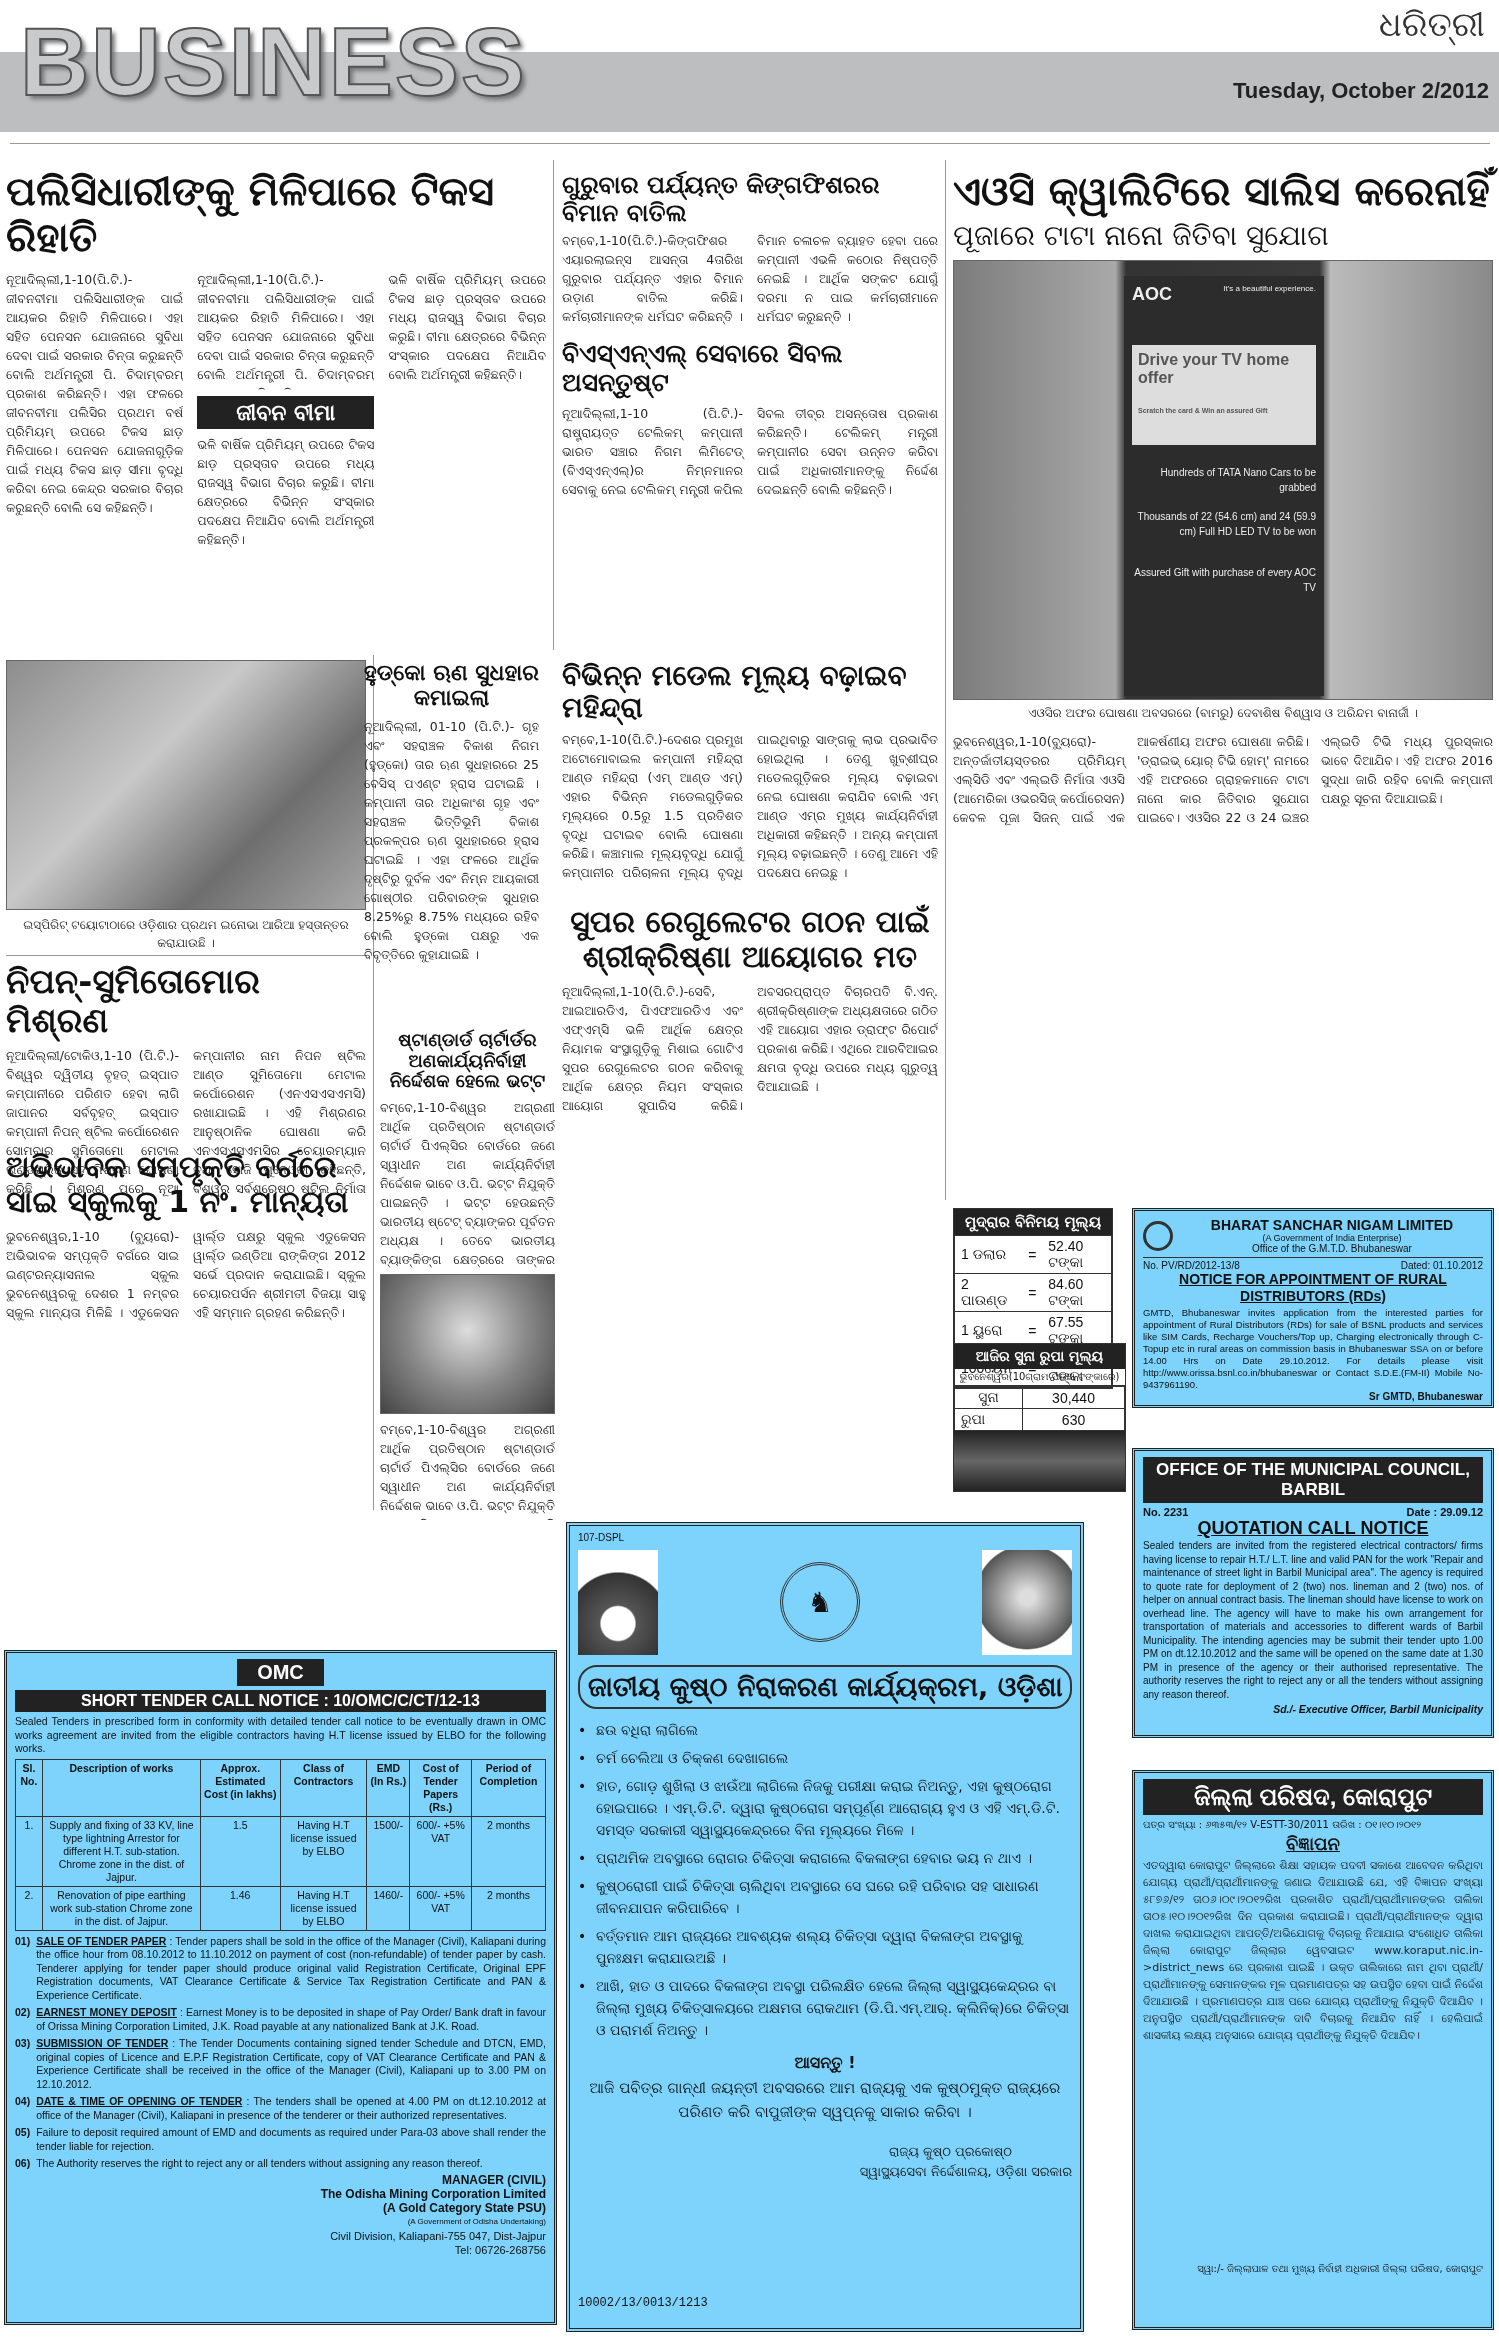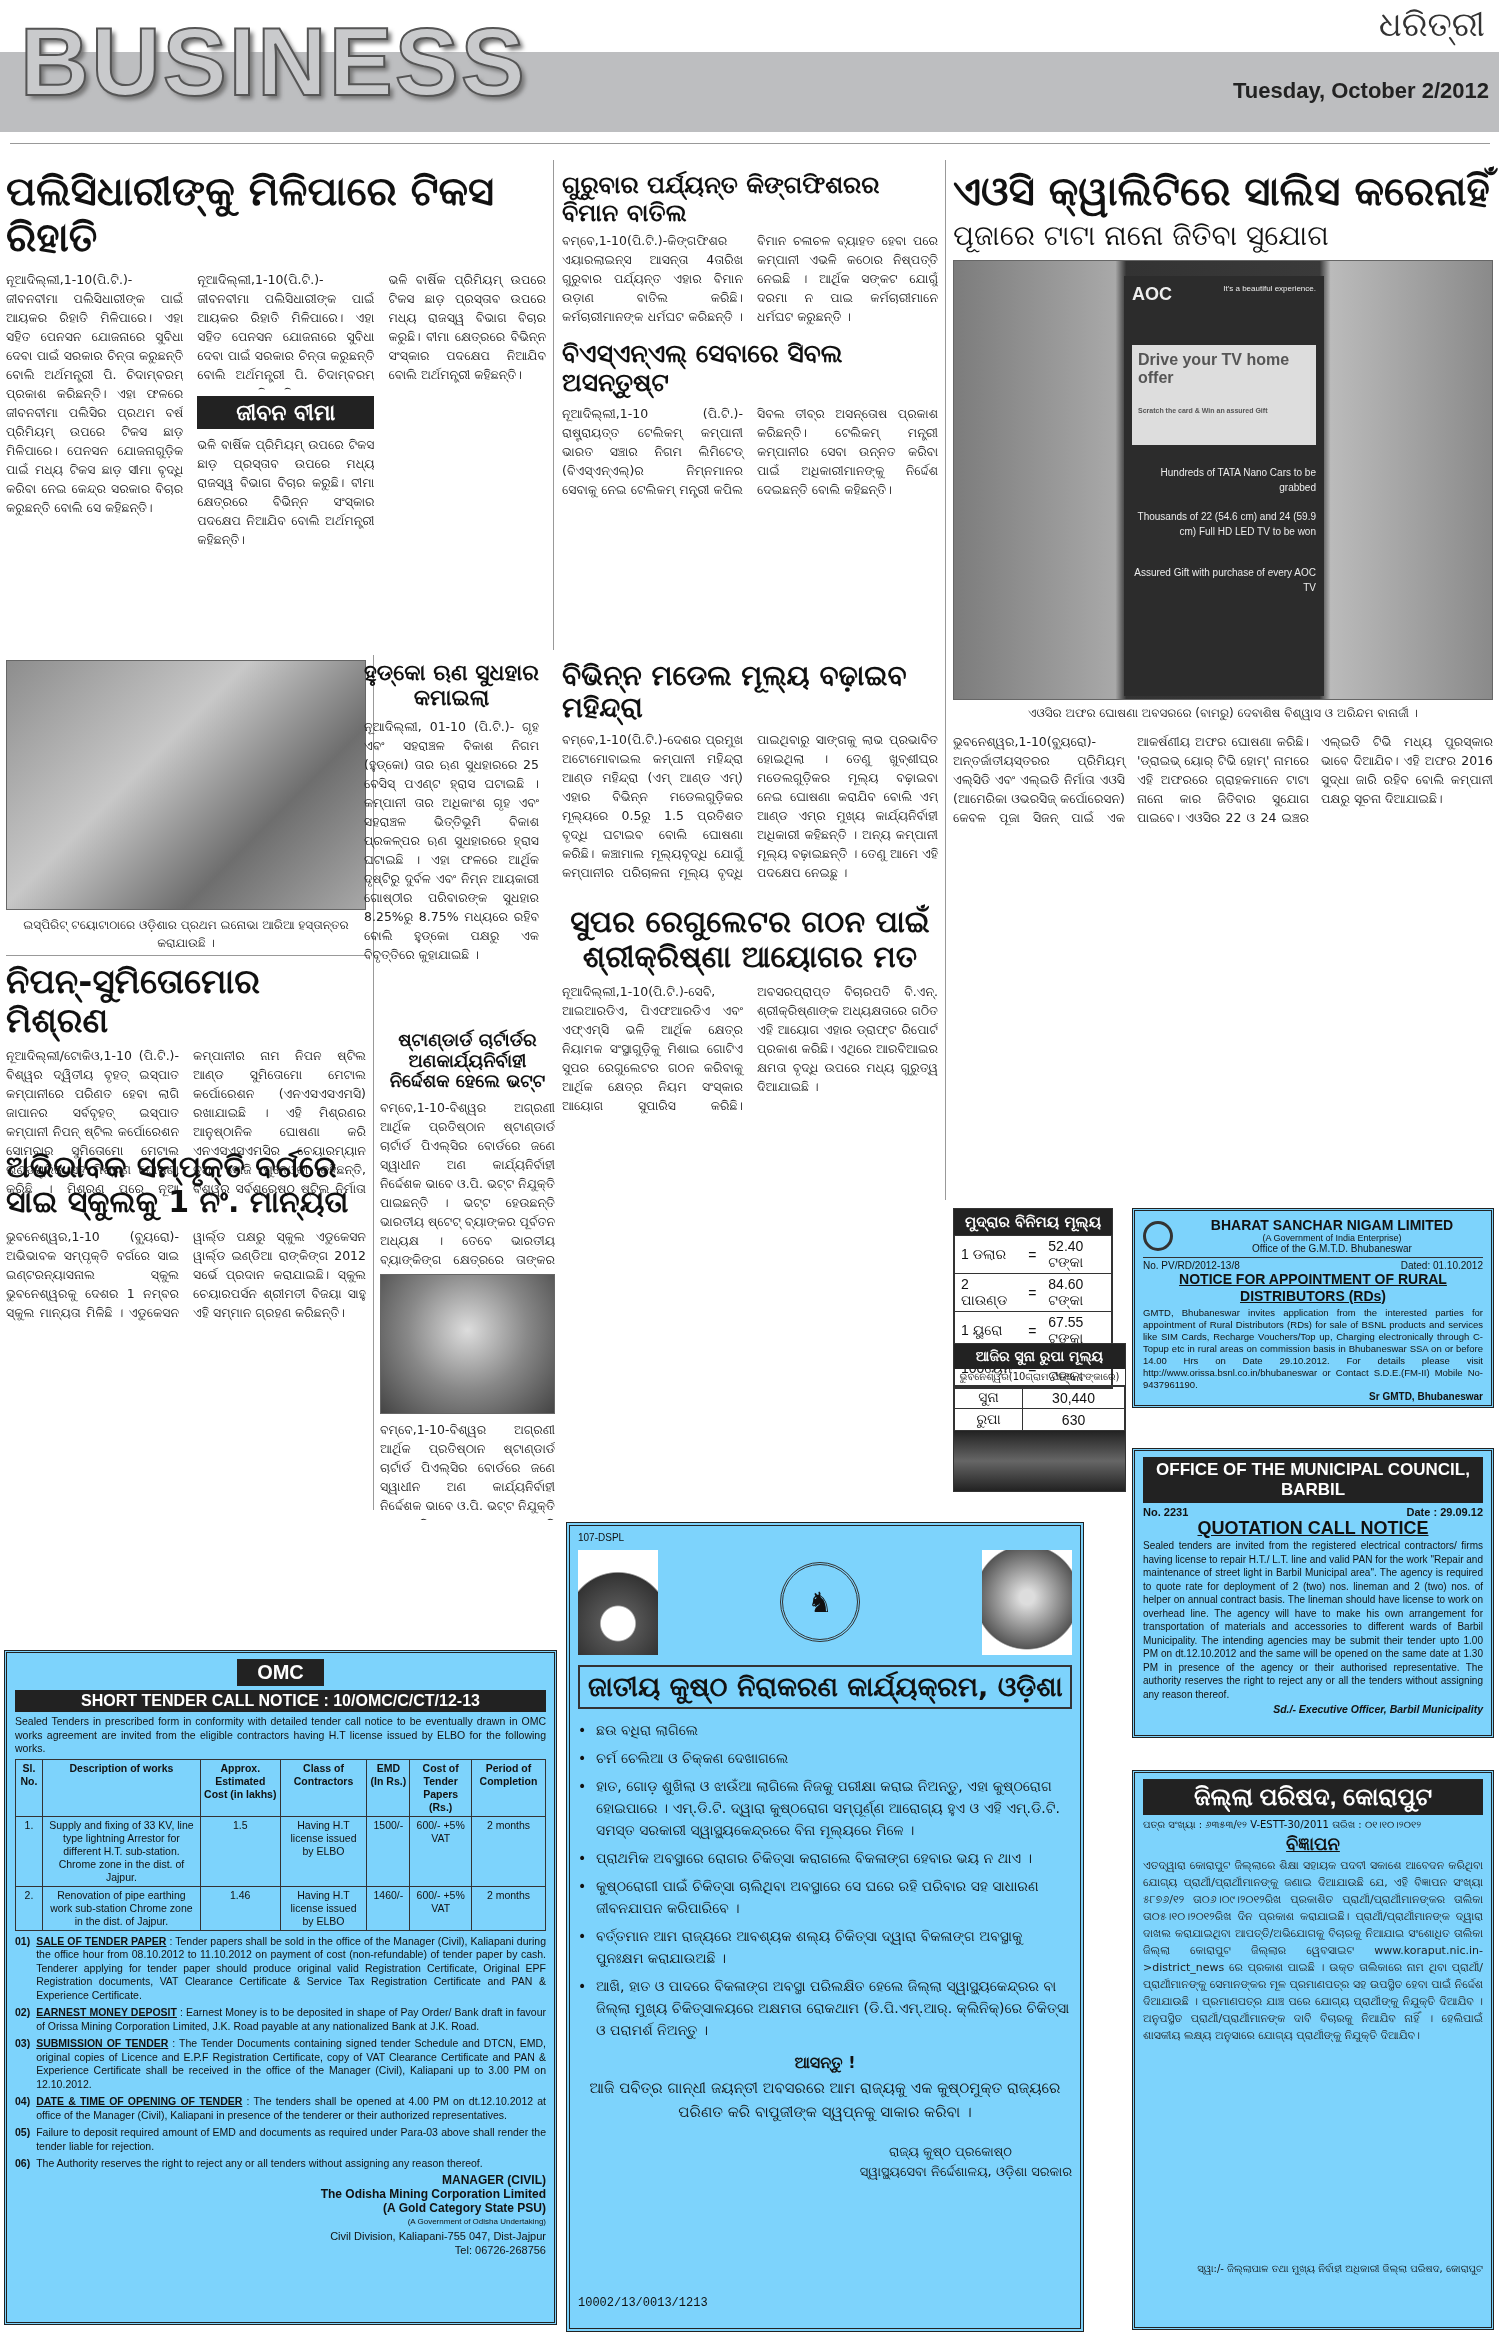--- a/index.html
+++ b/index.html
@@ -155,21 +155,21 @@
 <div class="abs" style="left:953px;top:1343px;width:173px;border:1px solid #333">
   <div class="subhead-box" style="font-size:14px">ଆଜିର ସୁନା ରୁପା ମୂଲ୍ୟ</div>
   <div style="font-size:10px;text-align:center;border-bottom:1px solid #333;padding:2px">ଭୁବନେଶ୍ୱର(10ଗ୍ରାମ ପିଚ୍ଛା ଟଙ୍କାରେ)</div>
   <table class="fx">
       <tbody id="bullion-body">
         <tr>
           <td style="text-align: center;">ସୁନା</td>
           <td style="text-align: center;">30,440</td>
         </tr>
         <tr>
-          <td style="text-align: center;">ରୁପା</td>
+          <td style="">ରୁପା</td>
           <td style="text-align: center;">630</td>
         </tr>
       </tbody>
     </table>
   <div style="height:60px;background:linear-gradient(#222,#666 50%,#222)"></div>
 </div>
 
 <div class="abs ad" style="left:1132px;top:1208px;width:362px;height:200px">
   <div style="display:flex;align-items:center;gap:8px">
     <div style="width:30px;height:30px;border-radius:50%;border:3px solid #333"></div>
@@ -282,21 +282,21 @@
   </div>
 </div>
 
 <div class="abs ad" style="left:566px;top:1522px;width:518px;height:810px;border-width:4px">
   <div style="font-size:10px;font-family:'Liberation Sans',sans-serif">107-DSPL</div>
   <div style="display:flex;justify-content:space-between;align-items:center;height:110px;margin-top:4px">
     <div style="width:80px;height:105px;background:radial-gradient(circle at 50% 70%,#fff 20%,#555 22%,#333 60%,#fff 62%)"></div>
     <div style="width:80px;height:80px;border-radius:50%;border:3px double #333;display:flex;align-items:center;justify-content:center;font-size:28px">♞</div>
     <div style="width:90px;height:105px;background:radial-gradient(circle at 50% 45%,#ddd 10%,#999 40%,#555 70%,#fff 72%)"></div>
   </div>
-  <div style="border:2px solid #333;border-radius:0;padding:4px 8px;margin-top:8px;font-weight:bold;font-size:27px;white-space:nowrap">ଜାତୀୟ କୁଷ୍ଠ ନିରାକରଣ କାର୍ଯ୍ୟକ୍ରମ, ଓଡ଼ିଶା</div>
+  <div style="border:2px solid #333;border-radius:19px;padding:4px 8px;margin-top:8px;font-weight:bold;font-size:27px;white-space:nowrap">ଜାତୀୟ କୁଷ୍ଠ ନିରାକରଣ କାର୍ଯ୍ୟକ୍ରମ, ଓଡ଼ିଶା</div>
   <ul class="bullet-list" id="lep-bullets" style="margin-top:10px">
       <li>ଛଉ ବଧିରା ଲାଗିଲେ</li>
       <li>ଚର୍ମ ଚେଲିଆ ଓ ଚିକ୍କଣ ଦେଖାଗଲେ</li>
       <li>ହାତ, ଗୋଡ଼ ଶୁଖିଲା ଓ ଝାଉଁଆ ଲାଗିଲେ ନିଜକୁ ପରୀକ୍ଷା କରାଇ ନିଅନ୍ତୁ, ଏହା କୁଷ୍ଠରୋଗ ହୋଇପାରେ । ଏମ୍.ଡି.ଟି. ଦ୍ୱାରା କୁଷ୍ଠରୋଗ ସମ୍ପୂର୍ଣ୍ଣ ଆରୋଗ୍ୟ ହୁଏ ଓ ଏହି ଏମ୍.ଡି.ଟି. ସମସ୍ତ ସରକାରୀ ସ୍ୱାସ୍ଥ୍ୟକେନ୍ଦ୍ରରେ ବିନା ମୂଲ୍ୟରେ ମିଳେ ।</li>
       <li>ପ୍ରାଥମିକ ଅବସ୍ଥାରେ ରୋଗର ଚିକିତ୍ସା କରାଗଲେ ବିକଳାଙ୍ଗ ହେବାର ଭୟ ନ ଥାଏ ।</li>
       <li>କୁଷ୍ଠରୋଗୀ ପାଇଁ ଚିକିତ୍ସା ଚାଲିଥିବା ଅବସ୍ଥାରେ ସେ ଘରେ ରହି ପରିବାର ସହ ସାଧାରଣ ଜୀବନଯାପନ କରିପାରିବେ ।</li>
       <li>ବର୍ତ୍ତମାନ ଆମ ରାଜ୍ୟରେ ଆବଶ୍ୟକ ଶଲ୍ୟ ଚିକିତ୍ସା ଦ୍ୱାରା ବିକଳାଙ୍ଗ ଅବସ୍ଥାକୁ ପୁନଃକ୍ଷମ କରାଯାଉଅଛି ।</li>
       <li>ଆଖି, ହାତ ଓ ପାଦରେ ବିକଳାଙ୍ଗ ଅବସ୍ଥା ପରିଲକ୍ଷିତ ହେଲେ ଜିଲ୍ଲା ସ୍ୱାସ୍ଥ୍ୟକେନ୍ଦ୍ରର ବା ଜିଲ୍ଲା ମୁଖ୍ୟ ଚିକିତ୍ସାଳୟରେ ଅକ୍ଷମତା ରୋକଥାମ (ଡି.ପି.ଏମ୍.ଆର୍. କ୍ଲିନିକ୍)ରେ ଚିକିତ୍ସା ଓ ପରାମର୍ଶ ନିଅନ୍ତୁ ।</li>
     </ul>
   <div style="text-align:center;font-weight:bold;font-size:16px;margin-top:12px">ଆସନ୍ତୁ !</div>

